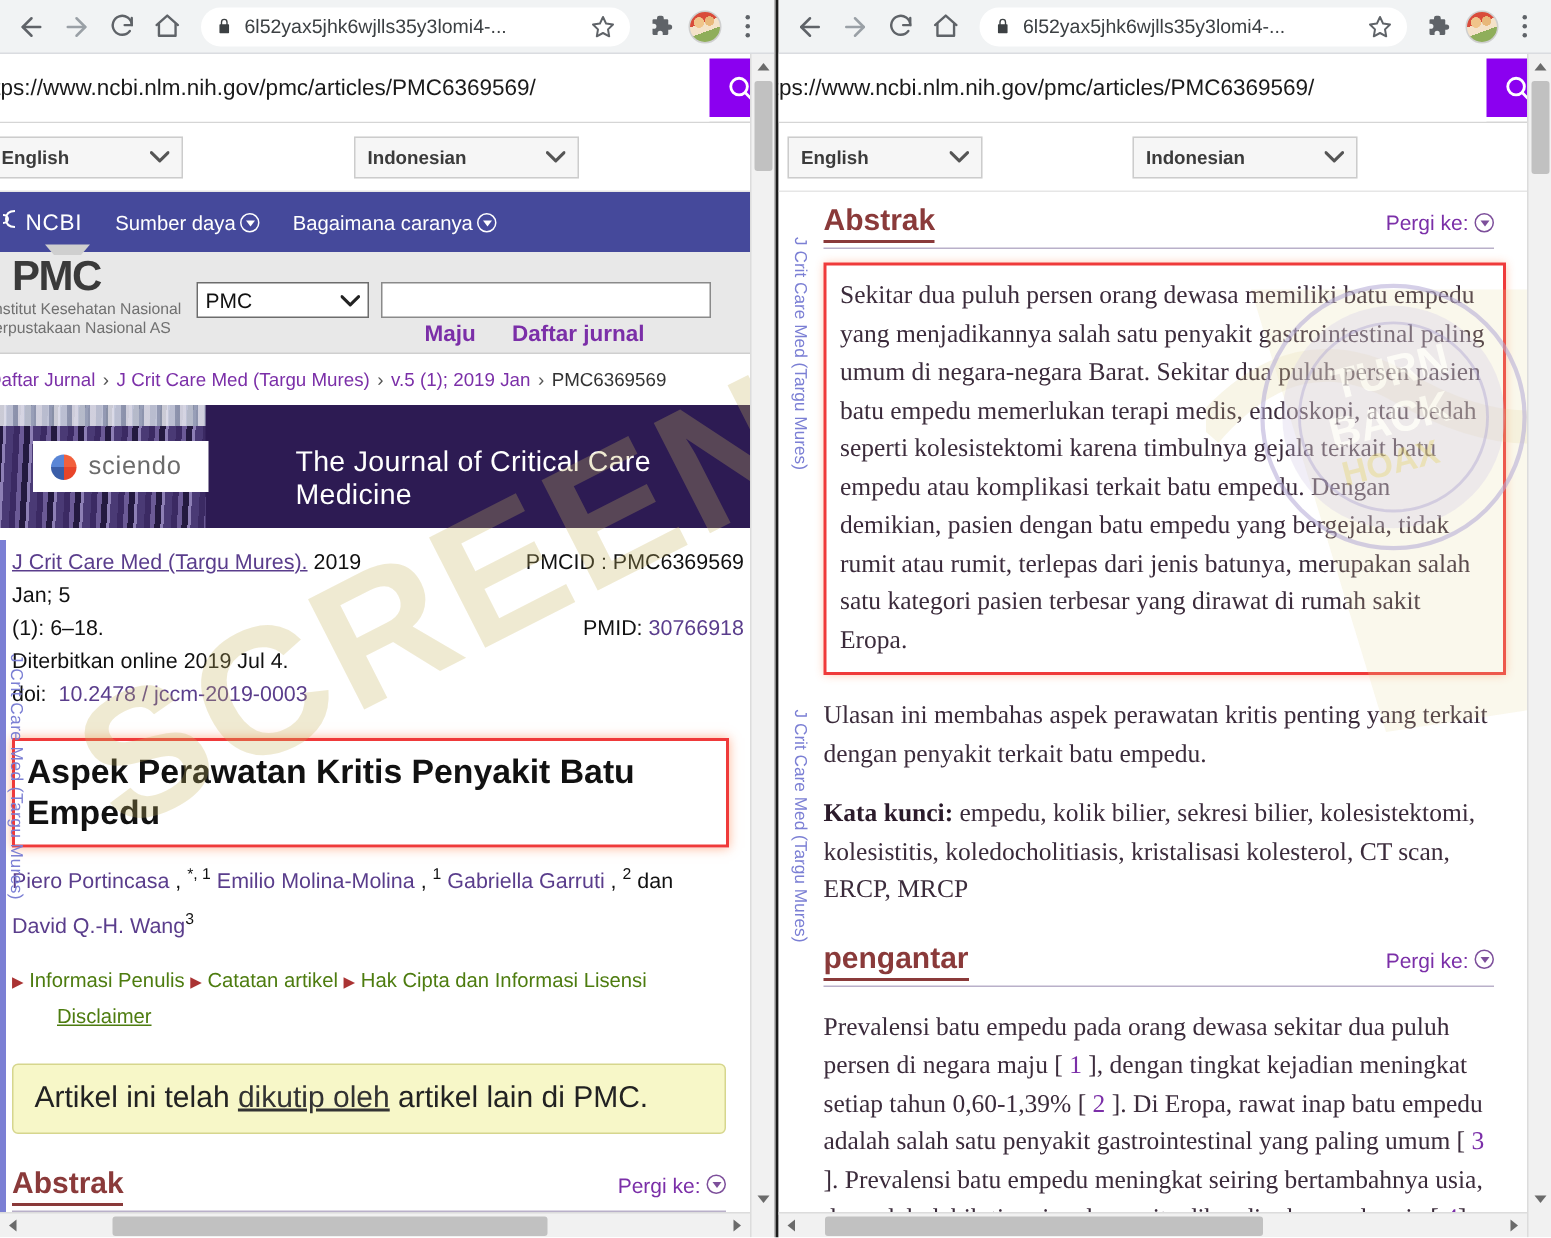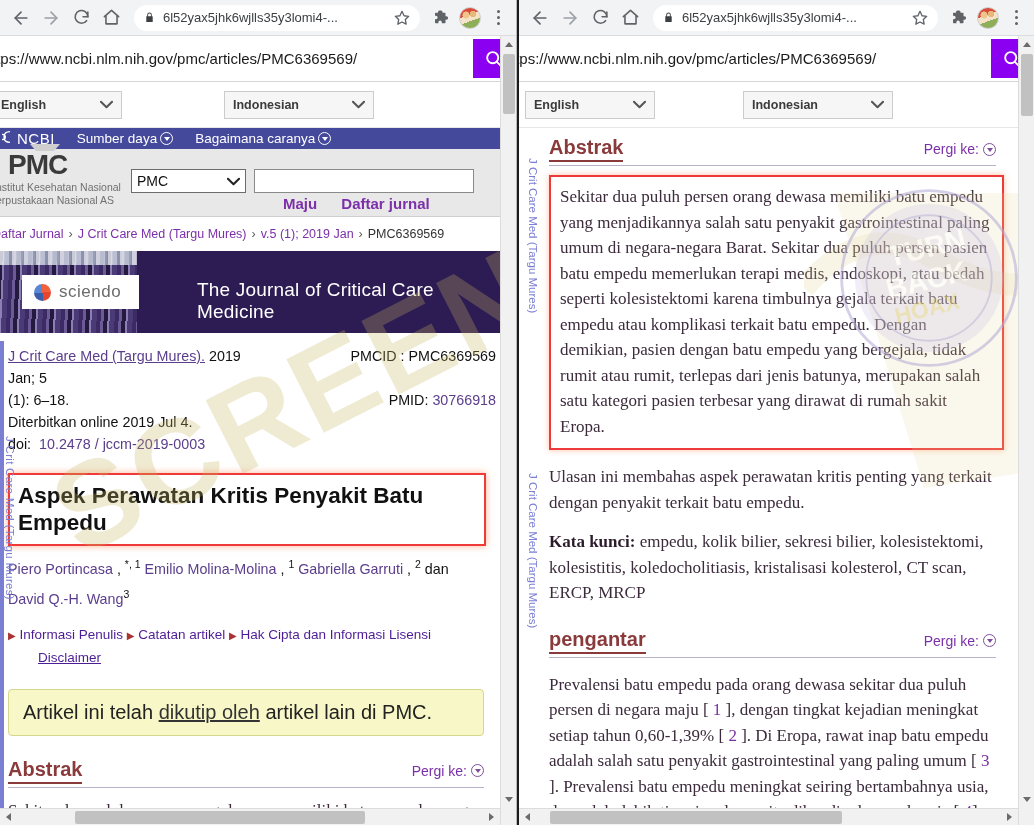--- a/index.html
+++ b/index.html
@@ -101,20 +101,21 @@
     margin: 3px 3px 3px 0;
   }
 
   
   .langrow {
     height: 46px;
     background: #ffffff;
     display: flex; align-items: center;
     border-bottom: 1px solid #e6e6e6;
     position: relative;
+    gap: 12px;
   }
   .lsel {
     height: 28px;
     background: #f6f6f6;
     border: 1px solid #cccccc;
     display: flex; align-items: center; justify-content: space-between;
     font-size: 12.5px; font-weight: bold; color: #3b3b3b;
     padding: 0 8px;
   }
   .lsel .cv { color:#555; margin-left:10px; }
@@ -125,21 +126,21 @@
 
   
   .page {
     position: relative;
     height: 682px;
     overflow: hidden;
     background: #fff;
   }
   .ncbi-bar {
     background: #45499b;
-    height: 21px;
+    height: 40px;
     display: flex; align-items: center;
     color: #fff; font-size: 13.5px;
     padding-left: 0;
   }
   .ncbi-logo { font-size: 15px; letter-spacing: .5px; margin-left: -2px; display:flex; align-items:center;}
   .ncbi-logo .swoosh { margin-right:3px; }
   .ncbi-item { margin-left: 22px; display: flex; align-items: center; gap: 3px; }
   .caret-box {
     display:inline-block; width:13px; height:13px;
     border:1px solid #ffffff; border-radius:50%;
@@ -253,21 +254,21 @@
     padding: 7px 8px 8px 8px;
     margin: 18px 30px 6px 0;
     font-size: 22.5px; font-weight: bold; color:#111;
     line-height: 27px;
     background: rgba(255,255,255,.55);
   }
   .authors { font-size: 14.3px; line-height: 25px; color:#111; }
   .authors a { color:#5a3d8c; }
   .authors sup { font-size: 10.5px; }
   .collapse-links { font-size: 13.5px; line-height: 22px; margin-top: 12px;}
-  .collapse-links a { color:#4c1d95; text-decoration:none; }
+  .collapse-links a { color:#4d7c0f; text-decoration:none; }
   .collapse-links .tri { color:#a33; font-size:10px; }
   .collapse-links .disc { margin-left: 30px; text-decoration: underline; }
 
   .cite-box {
     margin: 20px 32px 0 0;
     background: #f7f7c8;
     border: 1px solid #d6d68d;
     border-radius: 4px;
     padding: 11px 14px;
     font-size: 20px; color:#222;

